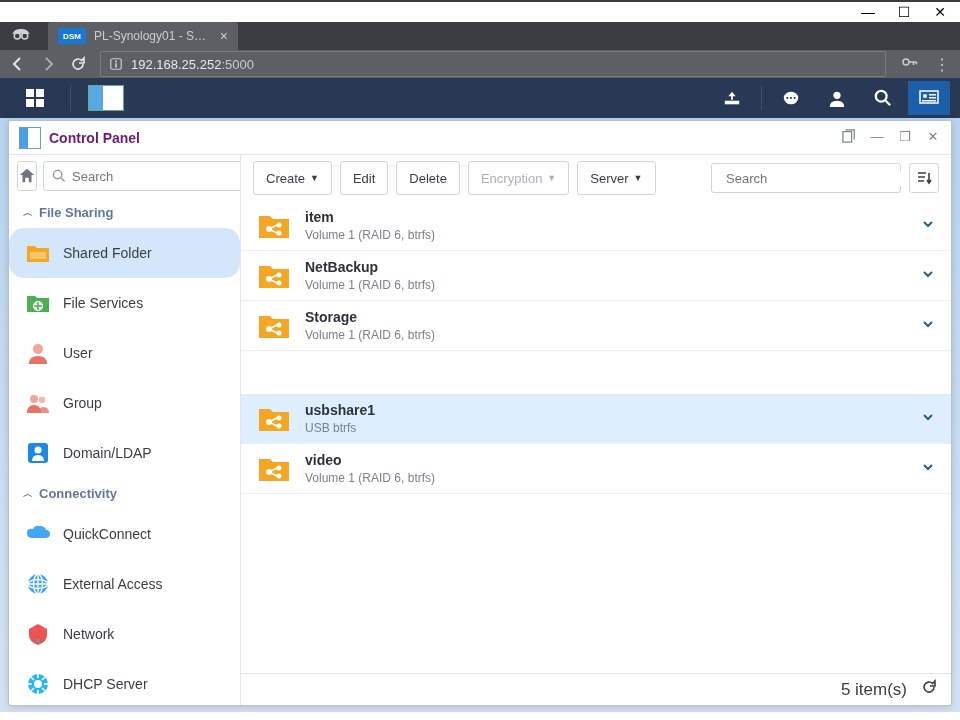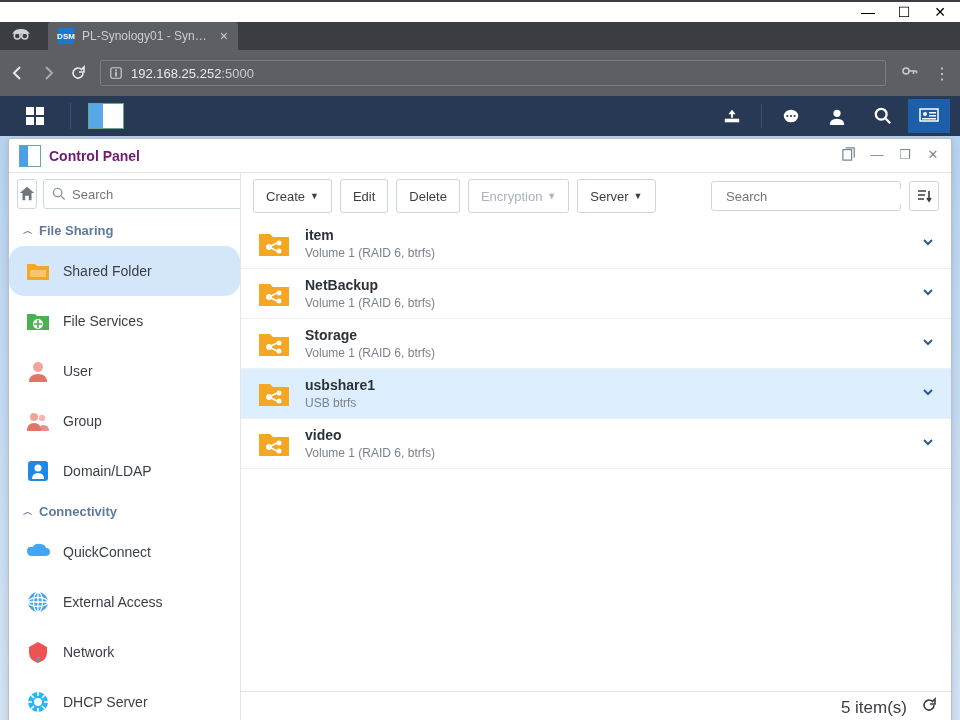--- a/index.html
+++ b/index.html
@@ -3,26 +3,26 @@
 <meta charset="utf-8">
 <style>
 * { margin: 0; padding: 0; box-sizing: border-box; font-family: "Segoe UI", -apple-system, Arial, sans-serif; }
 body { width: 960px; height: 720px; overflow: hidden; background: #fff; }
 
 
 .browser-titlebar { height: 50px; background: #3a3e42; display: flex; align-items: flex-end; position: relative; }
 .win-controls { position: absolute; top: 2px; right: 0; display: flex; gap: 24px; padding: 0 14px; background:#fff;height:20px;align-items:center;width:100%;justify-content:flex-end;}
 .win-ctrl { width: 12px; height: 12px; display:flex;align-items:center;justify-content:center; font-size:14px;color:#000;}
 .browser-tab { margin-left: 48px; height: 28px; background: #5c6064; border-radius: 3px 3px 0 0; display: flex; align-items: center; padding: 0 10px; gap: 8px; color: #ccc; font-size: 12px; max-width:190px;}
-.tab-favicon { width: 16px; height: 16px; background: #1976d2; display:flex;align-items:center;justify-content:center;font-size:8px;color:#fff;font-weight:bold;}
+.tab-favicon { width: 28px; height: 16px; background: #1976d2; display:flex;align-items:center;justify-content:center;font-size:8px;color:#fff;font-weight:bold;}
 .tab-title { flex:1; overflow:hidden; white-space:nowrap; text-overflow:ellipsis; }
 .tab-close { font-size:14px; }
 .incognito-icon{position:absolute;left:12px;top:26px;color:#ccc;font-size:14px;}
 
-.browser-toolbar { height: 46px; background: #5c6064; display: flex; align-items: center; padding: 0 10px; gap: 14px; }
+.browser-toolbar { height: 28px; background: #5c6064; display: flex; align-items: center; padding: 0 10px; gap: 14px; }
 .nav-btn { color: #a7aaad; font-size: 16px; display:flex;align-items:center;}
 .nav-btn.enabled{color:#e8e8e8;}
 .addr-box { flex:1; display:flex; align-items:center; background: transparent; border: 1px solid #7a7d80; border-radius: 2px; height: 26px; padding: 0 8px; color: #c9cbcd; font-size: 13px; gap:8px;}
 .addr-text { color: #c9cbcd; }
 .addr-text .host{color:#e8e8e8;}
 .toolbar-right { color:#c9cbcd; display:flex; gap:16px; align-items:center; font-size:16px;}
 
 
 .dsm-topbar { height: 40px; background: #273955; display:flex; align-items:center; padding: 0 10px; }
 .dsm-topbar-left { display:flex; gap:4px; }
@@ -66,21 +66,21 @@
 .tb-btn{height:30px;border:1px solid #cfd6dd;border-radius:3px;background:#fff;padding:16px 12px;font-size:13px;color:#3a3f45;display:flex;align-items:center;gap:5px;cursor:pointer;}
 .tb-btn.disabled{color:#aab2bb;}
 .tb-btn .caret{font-size:9px;}
 .tb-spacer{flex:1;}
 .tb-search{width:190px;height:30px;border:1px solid #cfd6dd;border-radius:3px;display:flex;align-items:center;padding:0 8px;gap:6px;}
 .tb-search input{border:none;outline:none;flex:1;font-size:13px;}
 .tb-iconbtn{width:30px;height:30px;border:1px solid #cfd6dd;border-radius:3px;display:flex;align-items:center;justify-content:center;}
 
 .folder-list{flex:1;overflow-y:auto;}
 .folder-row{display:flex;align-items:center;padding:8px 16px;border-bottom:1px solid #edf0f3;cursor:pointer;gap:14px;}
-.folder-row.selected{background:#def;}
+.folder-row.selected{background:#def;margin-top:43px;}
 .folder-icon{width:34px;height:30px;}
 .folder-info{flex:1;}
 .folder-name{font-weight:bold;color:#2d3238;font-size:14px;margin-bottom:3px;}
 .folder-sub{color:#7a828b;font-size:12px;}
 .row-chev{color:#2b5a94;font-size:13px;}
 
 .cp-statusbar{height:32px;border-top:1px solid #e3e7eb;display:flex;align-items:center;justify-content:flex-end;padding:0 14px;gap:14px;font-size:17px;color:#3a3f45;}
 
 
 .folder-svg{fill:#f5a623;}

